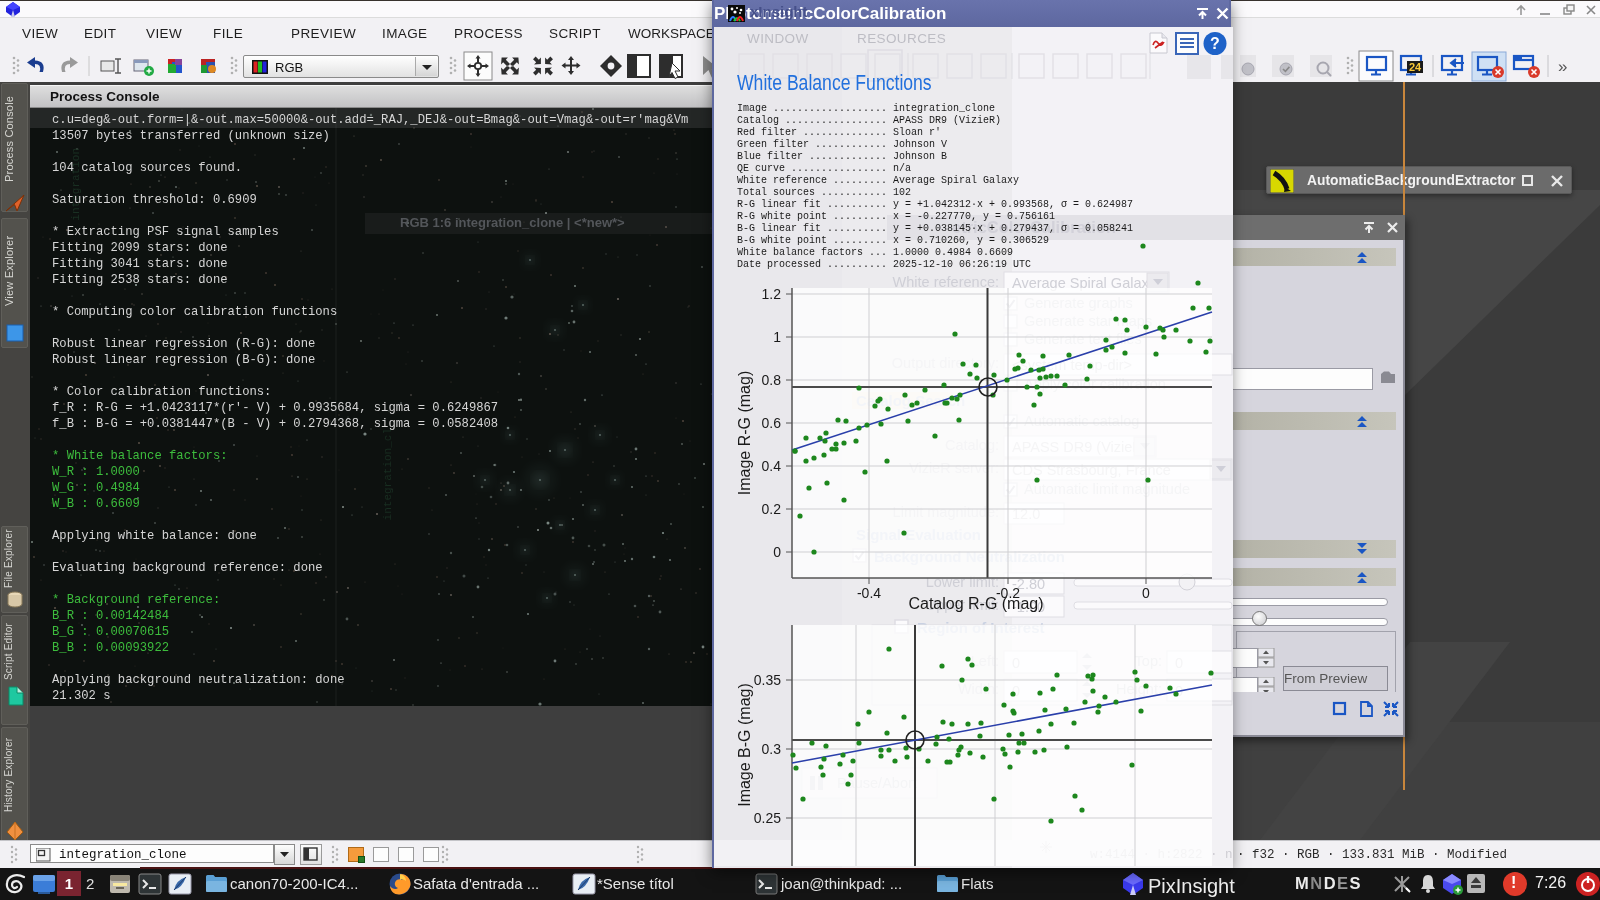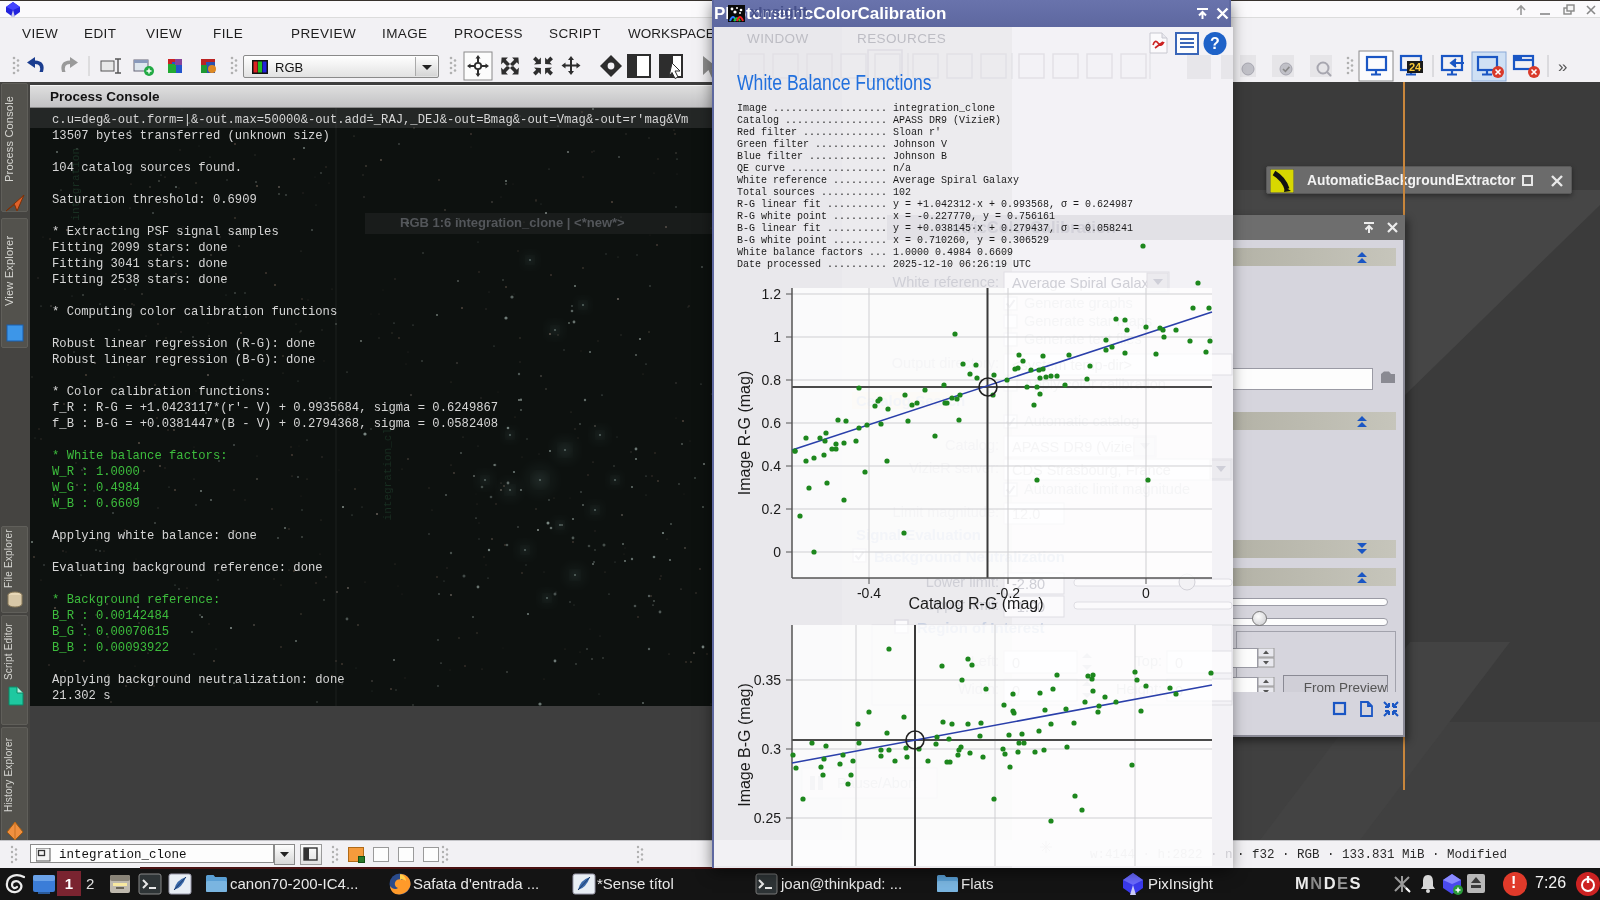--- a/index.html
+++ b/index.html
@@ -935,21 +935,21 @@
           <path d="M5 6 L8 2.5 L11 6 Z" fill="#555"></path>
           <path d="M5 13 L11 13 L8 16.5 Z" fill="#555"></path>
         </svg>
   <div class="abs" style="left:0;top:437px;width:30px;height:20px;background:#fdfdfd;border:1px solid #9a9aa4"></div>
   <svg class="abs" style="left:30px;top:437px" width="17" height="20">
           <rect x="0" y="0" width="16" height="9" fill="#e8e8ee" stroke="#999"></rect>
           <rect x="0" y="10" width="16" height="9" fill="#e8e8ee" stroke="#999"></rect>
           <path d="M5 6 L8 2.5 L11 6 Z" fill="#555"></path>
           <path d="M5 13 L11 13 L8 16.5 Z" fill="#555"></path>
         </svg>
-  <div class="abs" style="left:55px;top:435px;width:105px;height:25px;background:#d0cfd7;border:1px solid #8a8a94;color:#555;font-size:13.5px;text-align:right;line-height:23px">From Preview</div>
+  <div class="abs" style="left:55px;top:426px;width:105px;height:25px;background:#d0cfd7;border:1px solid #8a8a94;color:#555;font-size:13.5px;text-align:left;line-height:23px">From Preview</div>
  </div>
  <div class="abs" style="left:0;top:477px;width:177px;height:45px;background:#d6d5dd;border-right:2px solid #8a8a96;border-bottom:2px solid #8a8a96">
   <svg class="abs" style="left:104px;top:9px" width="16" height="16">
           <rect x="2" y="2" width="11" height="11" fill="none" stroke="#1a56c4" stroke-width="2.2"></rect>
         </svg>
   <svg class="abs" style="left:130px;top:9px" width="16" height="16">
           <path d="M3 1 h7 l4 4 v10 h-11 z" fill="none" stroke="#1a56c4" stroke-width="1.8"></path>
           <path d="M10 1 v4 h4" fill="none" stroke="#1a56c4" stroke-width="1.8"></path>
         </svg>
   <svg class="abs" style="left:155px;top:9px" width="16" height="16">
@@ -1075,21 +1075,21 @@
       <rect x="1" y="4" width="21" height="15" rx="1.5" fill="#5a9fd4"></rect>
       <path d="M1 6 l0 -2.5 a1.5 1.5 0 0 1 1.5 -1.5 h6 l2.5 3" fill="#5a9fd4"></path>
       <rect x="1" y="8" width="21" height="11" rx="1.5" fill="#7ab5e0"></rect>
     </svg>
 <span class="abs" style="left:961px;top:875px;color:#e8e8e8;font-size:15px">Flats</span>
 <svg class="abs" style="left:1122px;top:872px" width="22" height="24">
       <polygon points="11,1 21,8 21,16 11,23 1,16 1,8" fill="#3a3aee"></polygon>
       <polygon points="11,1 21,8 11,13 1,8" fill="#6a6aff"></polygon>
       <polygon points="11,13 14,23 8,23" fill="#ccccf8"></polygon>
     </svg>
-<span class="abs" style="left:1148px;top:875px;color:#f0f0f0;font-size:15px">PixInsight</span>
+<span class="abs" style="left:1148px;top:875px;color:#f0f0f0;font-size:20px">PixInsight</span>
 <span class="abs" style="left:1295px;top:874px;color:#ececec;font-size:16.5px;font-weight:bold;letter-spacing:1.5px">M<span style="color:#8a8a8a">N</span>D<span style="color:#9a9a9a">E</span>S</span>
 <svg class="abs" style="left:1392px;top:874px" width="20" height="20">
       <path d="M3 17 L17 3 M3 3 L17 17 M10 2 v16" stroke="#9a9a9a" stroke-width="2"></path>
       <path d="M14 14 l4 4" stroke="#fff" stroke-width="2"></path>
     </svg>
 <svg class="abs" style="left:1418px;top:873px" width="20" height="21">
       <path d="M10 2 C6 2 5 5 5 9 L5 13 L3 16 L17 16 L15 13 L15 9 C15 5 14 2 10 2 Z" fill="#d8d8d8"></path>
       <circle cx="10" cy="18" r="2" fill="#d8d8d8"></circle>
     </svg>
 <svg class="abs" style="left:1441px;top:872px" width="23" height="24">

